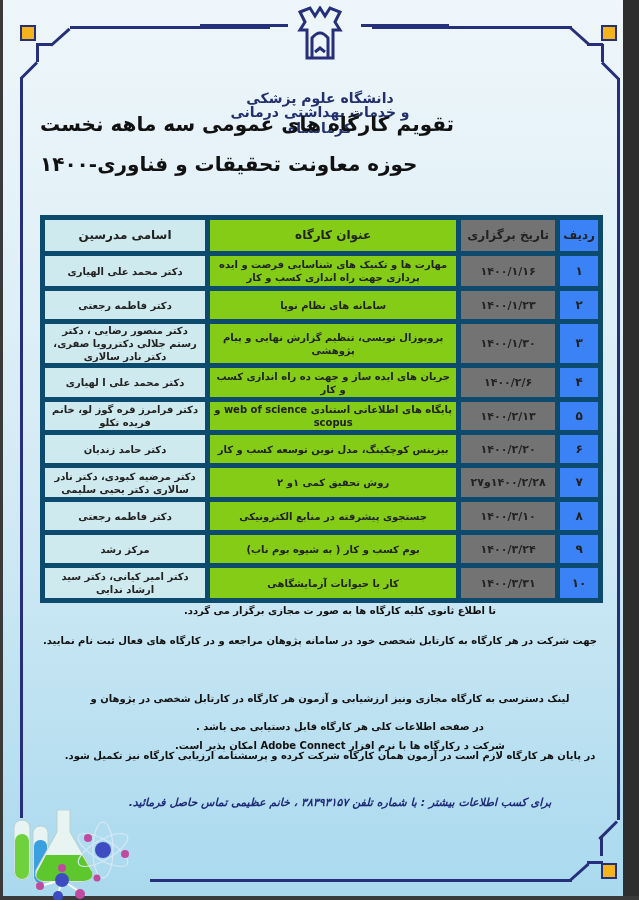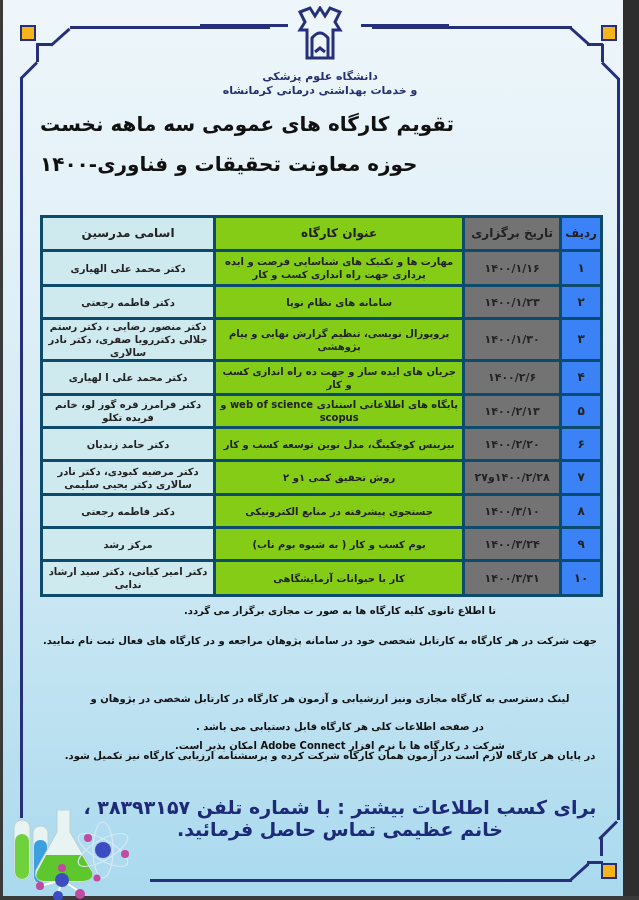--- a/index.html
+++ b/index.html
@@ -7,36 +7,36 @@
     width:639px; height:900px; overflow:hidden; position:relative;
     font-family: "DejaVu Sans", sans-serif;
     background: linear-gradient(180deg, #eef6fa 0%, #e3f1f8 25%, #cfe9f4 60%, #a9d9ee 100%);
   }
   .dark-edge { position:absolute; background:#3a3a3a; }
   .frame-line { position:absolute; background:#26307a; }
   .corner-sq { position:absolute; width:16px; height:16px; background:#f6b41c; border:2px solid #26307a; box-sizing:border-box; }
   .diag { position:absolute; height:3px; background:#26307a; transform-origin:left center; }
 
   .logo { position:absolute; left:295px; top:6px; width:50px; height:58px; }
-  .uni-name { position:absolute; left:200px; width:240px; text-align:center; direction:rtl; font-size:11px; font-weight:bold; color:#24306e; }
+  .uni-name { position:absolute; left:200px; width:240px; text-align:center; direction:rtl; font-size:14px; font-weight:bold; color:#24306e;margin-top:20px; }
   .title { position:absolute; left:40px; width:560px; text-align:left; direction:rtl; font-weight:bold; color:#111; font-size:20px; letter-spacing:-0.5px; }
 
   table.sched {
     position:absolute; left:40px; top:215px; width:563px; border-collapse:collapse; direction:rtl;
     font-size:10px; font-weight:bold; color:#222;
   }
-  table.sched td, table.sched th { border:3px solid #0c4a6e; text-align:center; padding:0 3px; line-height:13px; }
+  table.sched td, table.sched th { border:5px solid #0c4a6e; text-align:center; padding:0 3px; line-height:13px; }
   table.sched th { height:31px; font-size:12px; }
   .c-num { background:#3b82f6; width:26px; font-size:12px; }
   .c-date { background:#737373; width:88px; font-size:11px; }
   .c-title { background:#84cc16; width:240px; }
   .c-teach { background:#cfeaef; }
 
   .notes { position:absolute; left:60px; width:560px; direction:rtl; text-align:center; font-size:10px; font-weight:bold; color:#111; }
-  .contact { position:absolute; left:70px; width:540px; direction:rtl; text-align:center; font-size:19px; font-weight:bold; color:#1e2a78; top:796px; }
+  .contact { position:absolute; left:70px; width:540px; direction:rtl; text-align:center; font-size:11px; font-weight:bold; color:#1e2a78; top:796px;font-style:italic; }
 
   .lab { position:absolute; left:0; top:810px; width:190px; height:90px; }
 </style>
 </head>
 <body>
 
 <div class="dark-edge" style="left:0;top:0;width:3px;height:900px;"></div>
 <div class="dark-edge" style="right:0;top:0;width:16px;height:900px;background:#2e2e2e;"></div>
 <div class="dark-edge" style="left:0;bottom:0;width:639px;height:4px;"></div>
 

